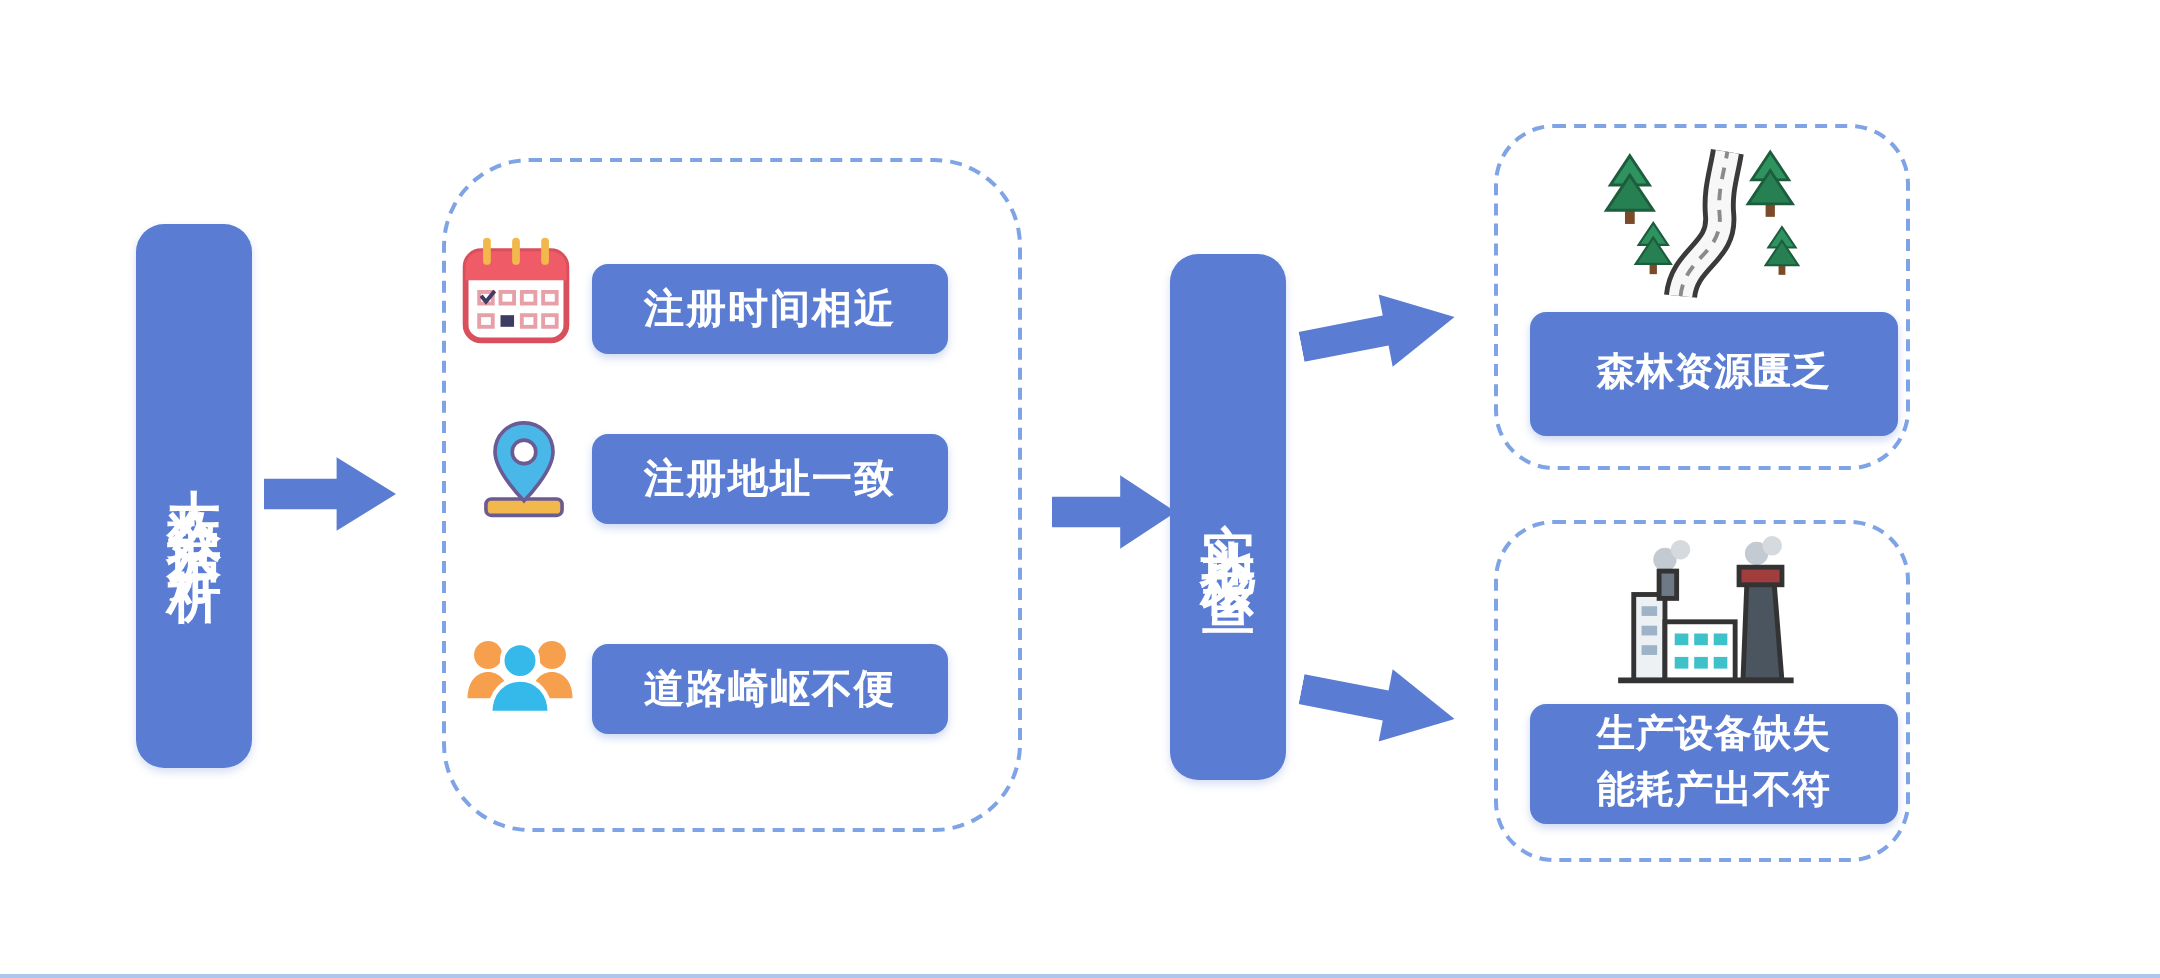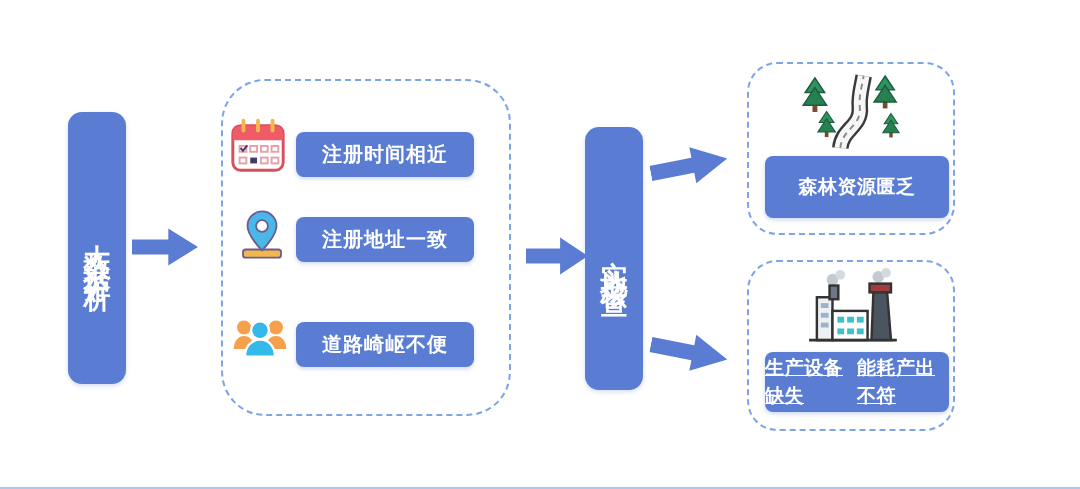--- a/index.html
+++ b/index.html
@@ -32,23 +32,23 @@
   .dashed-bottom   { left:747px; top:260px; width:208px; height:171px; border-radius:30px; }
 
   
   .pill { position:absolute; background:#5a7dd3; color:#ffffff; border-radius:8px;
           display:flex; align-items:center; justify-content:center; font-weight:600;
           box-shadow:0 2px 4px rgba(90,125,211,0.3); }
   .pill-sm { width:178px; height:45px; font-size:20px; letter-spacing:1px; }
   .pill-1 { left:296px; top:132px; }
   .pill-2 { left:296px; top:217px; }
   .pill-3 { left:296px; top:322px; }
-  .pill-lg { width:184px; font-size:19px; flex-direction:row; line-height:1.45; letter-spacing:0.5px; }
+  .pill-lg { width:184px; font-size:19px; flex-direction:column; line-height:1.45; letter-spacing:0.5px; }
   .pill-4 { left:765px; top:156px; height:62px; }
-  .pill-5 { left:765px; top:352px; height:60px;text-decoration:underline; }
+  .pill-5 { left:765px; top:352px; height:60px; }
 
   
   .icon { position:absolute; }
   .icon svg { width:100%; height:100%; display:block; }
   .icon-calendar { left:227px; top:114px; width:62px; height:62px; }
   .icon-pin      { left:233px; top:204px; width:58px; height:62px; }
   .icon-people   { left:228px; top:305px; width:64px; height:60px; }
   .icon-forest   { left:793px; top:72px;  width:116px; height:78px; }
   .icon-factory  { left:793px; top:268px; width:116px; height:78px; }
 

